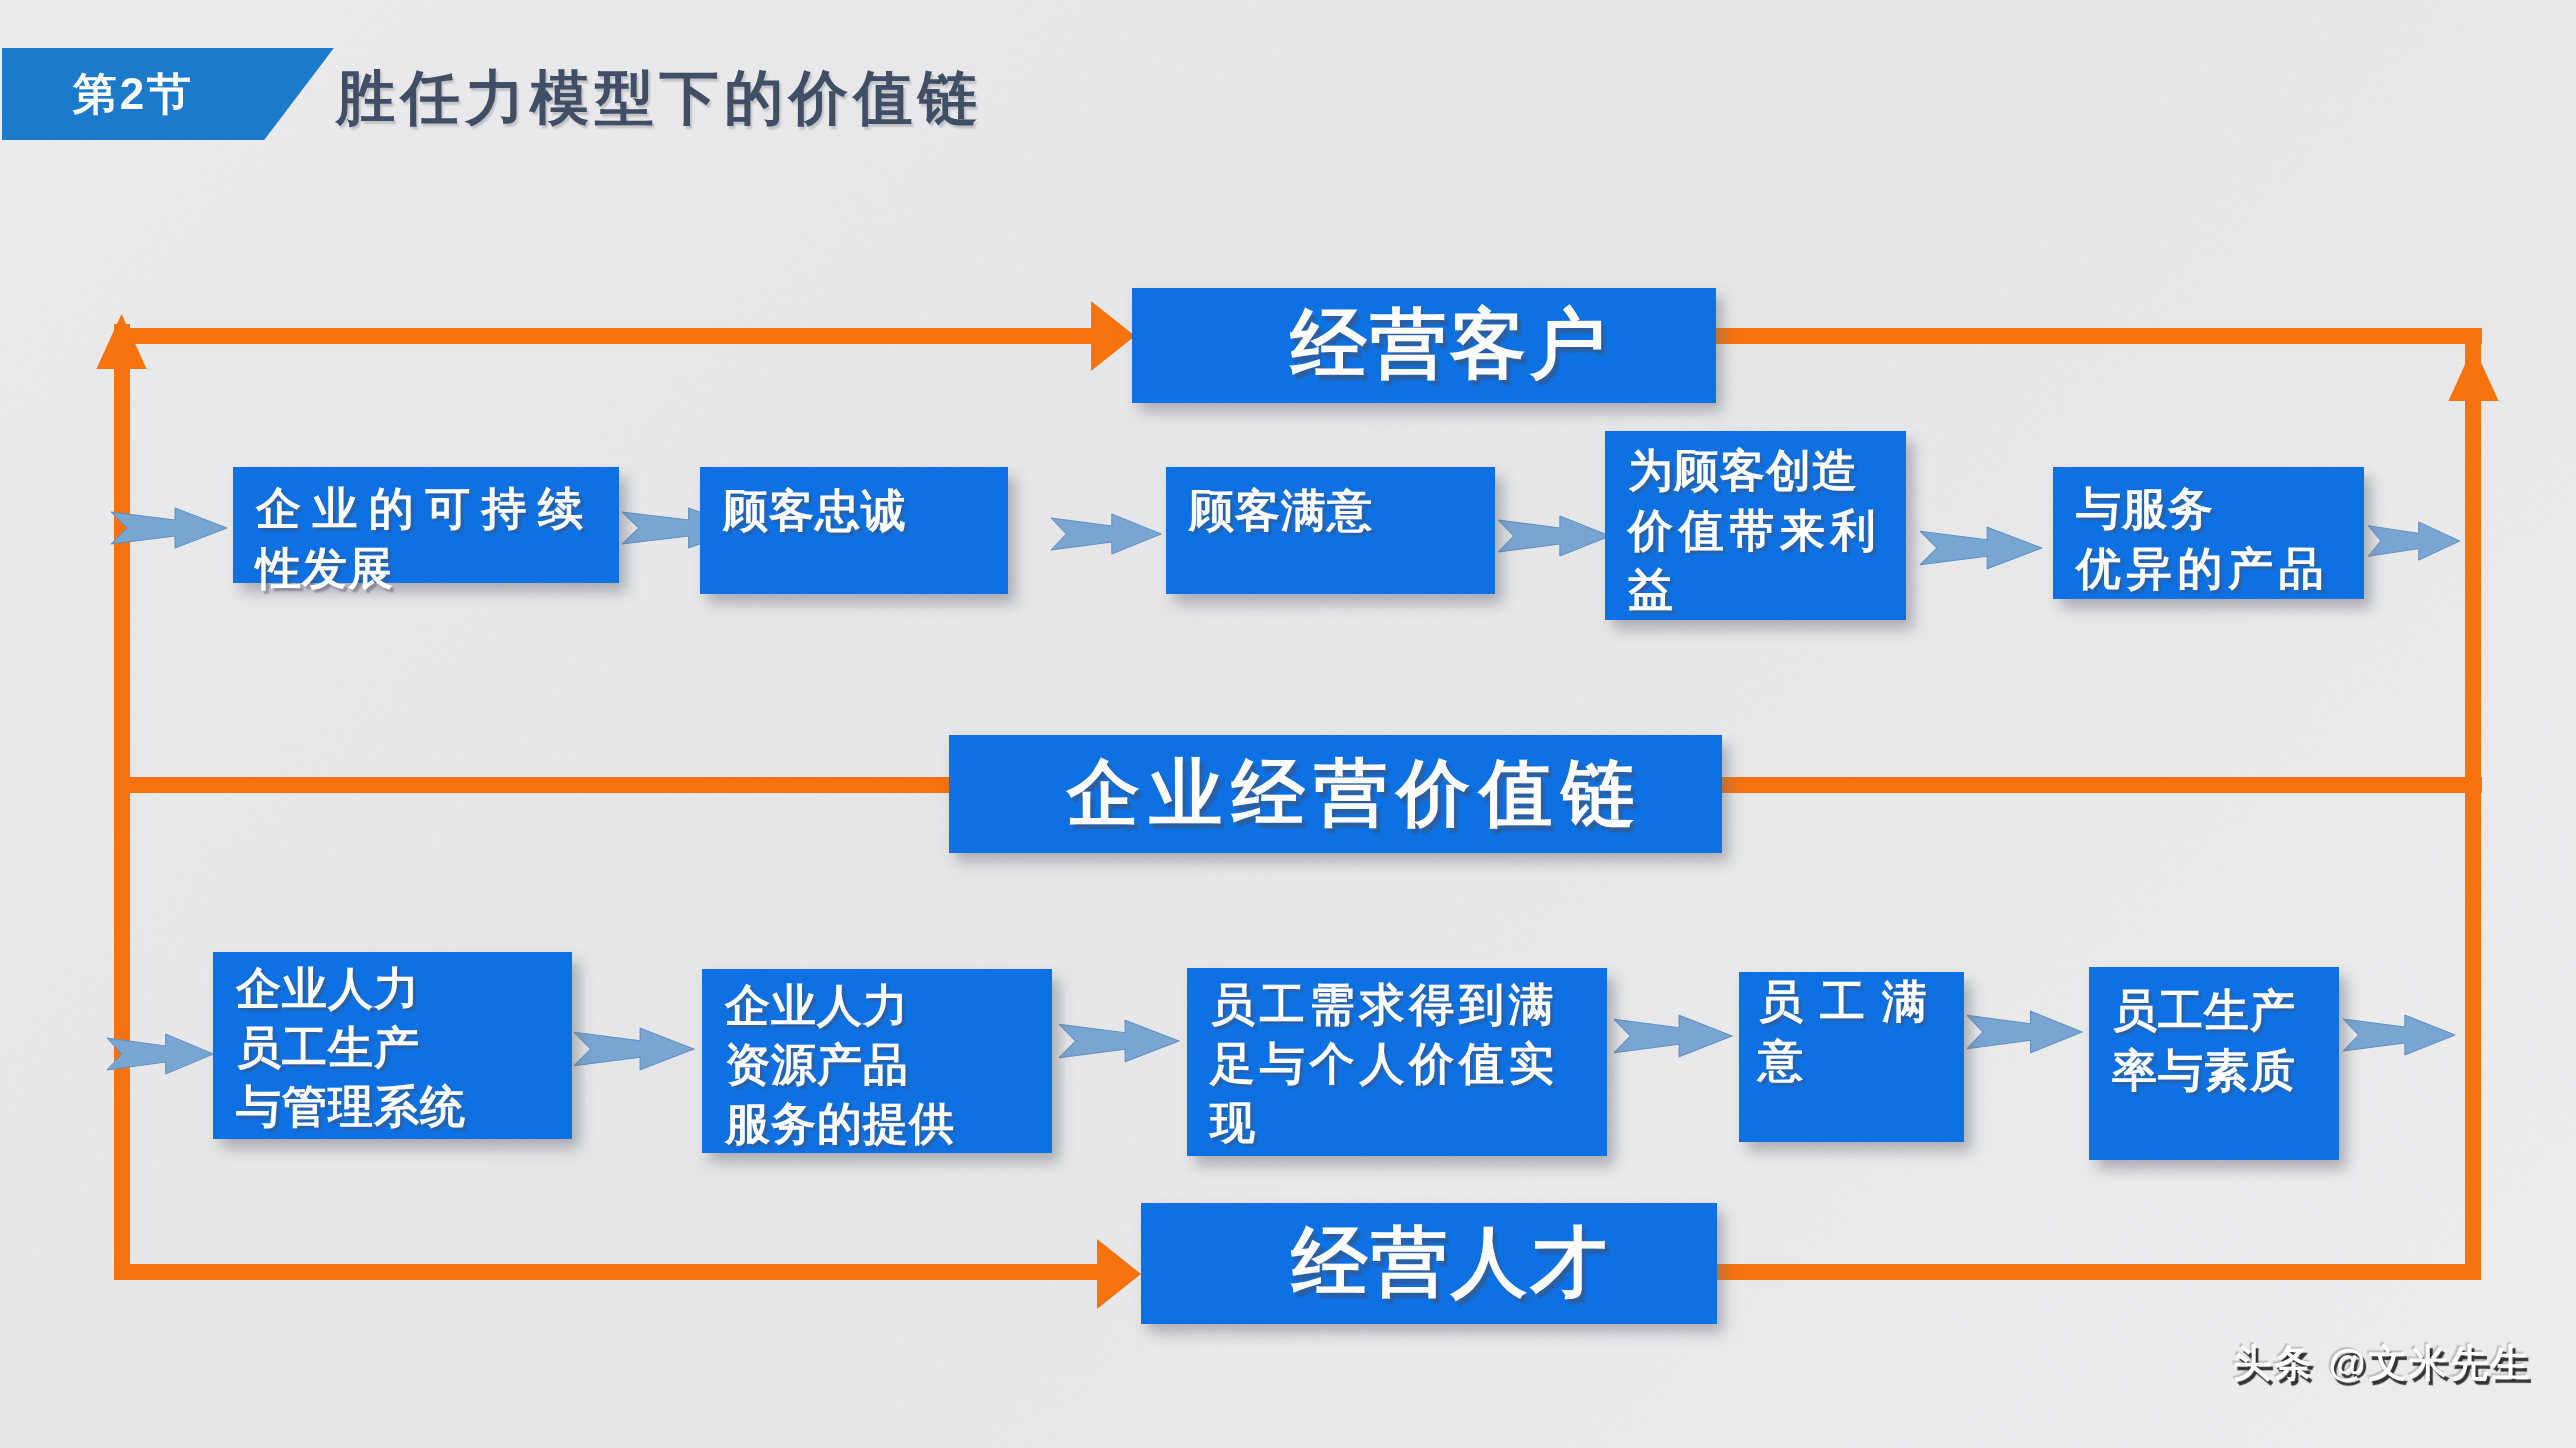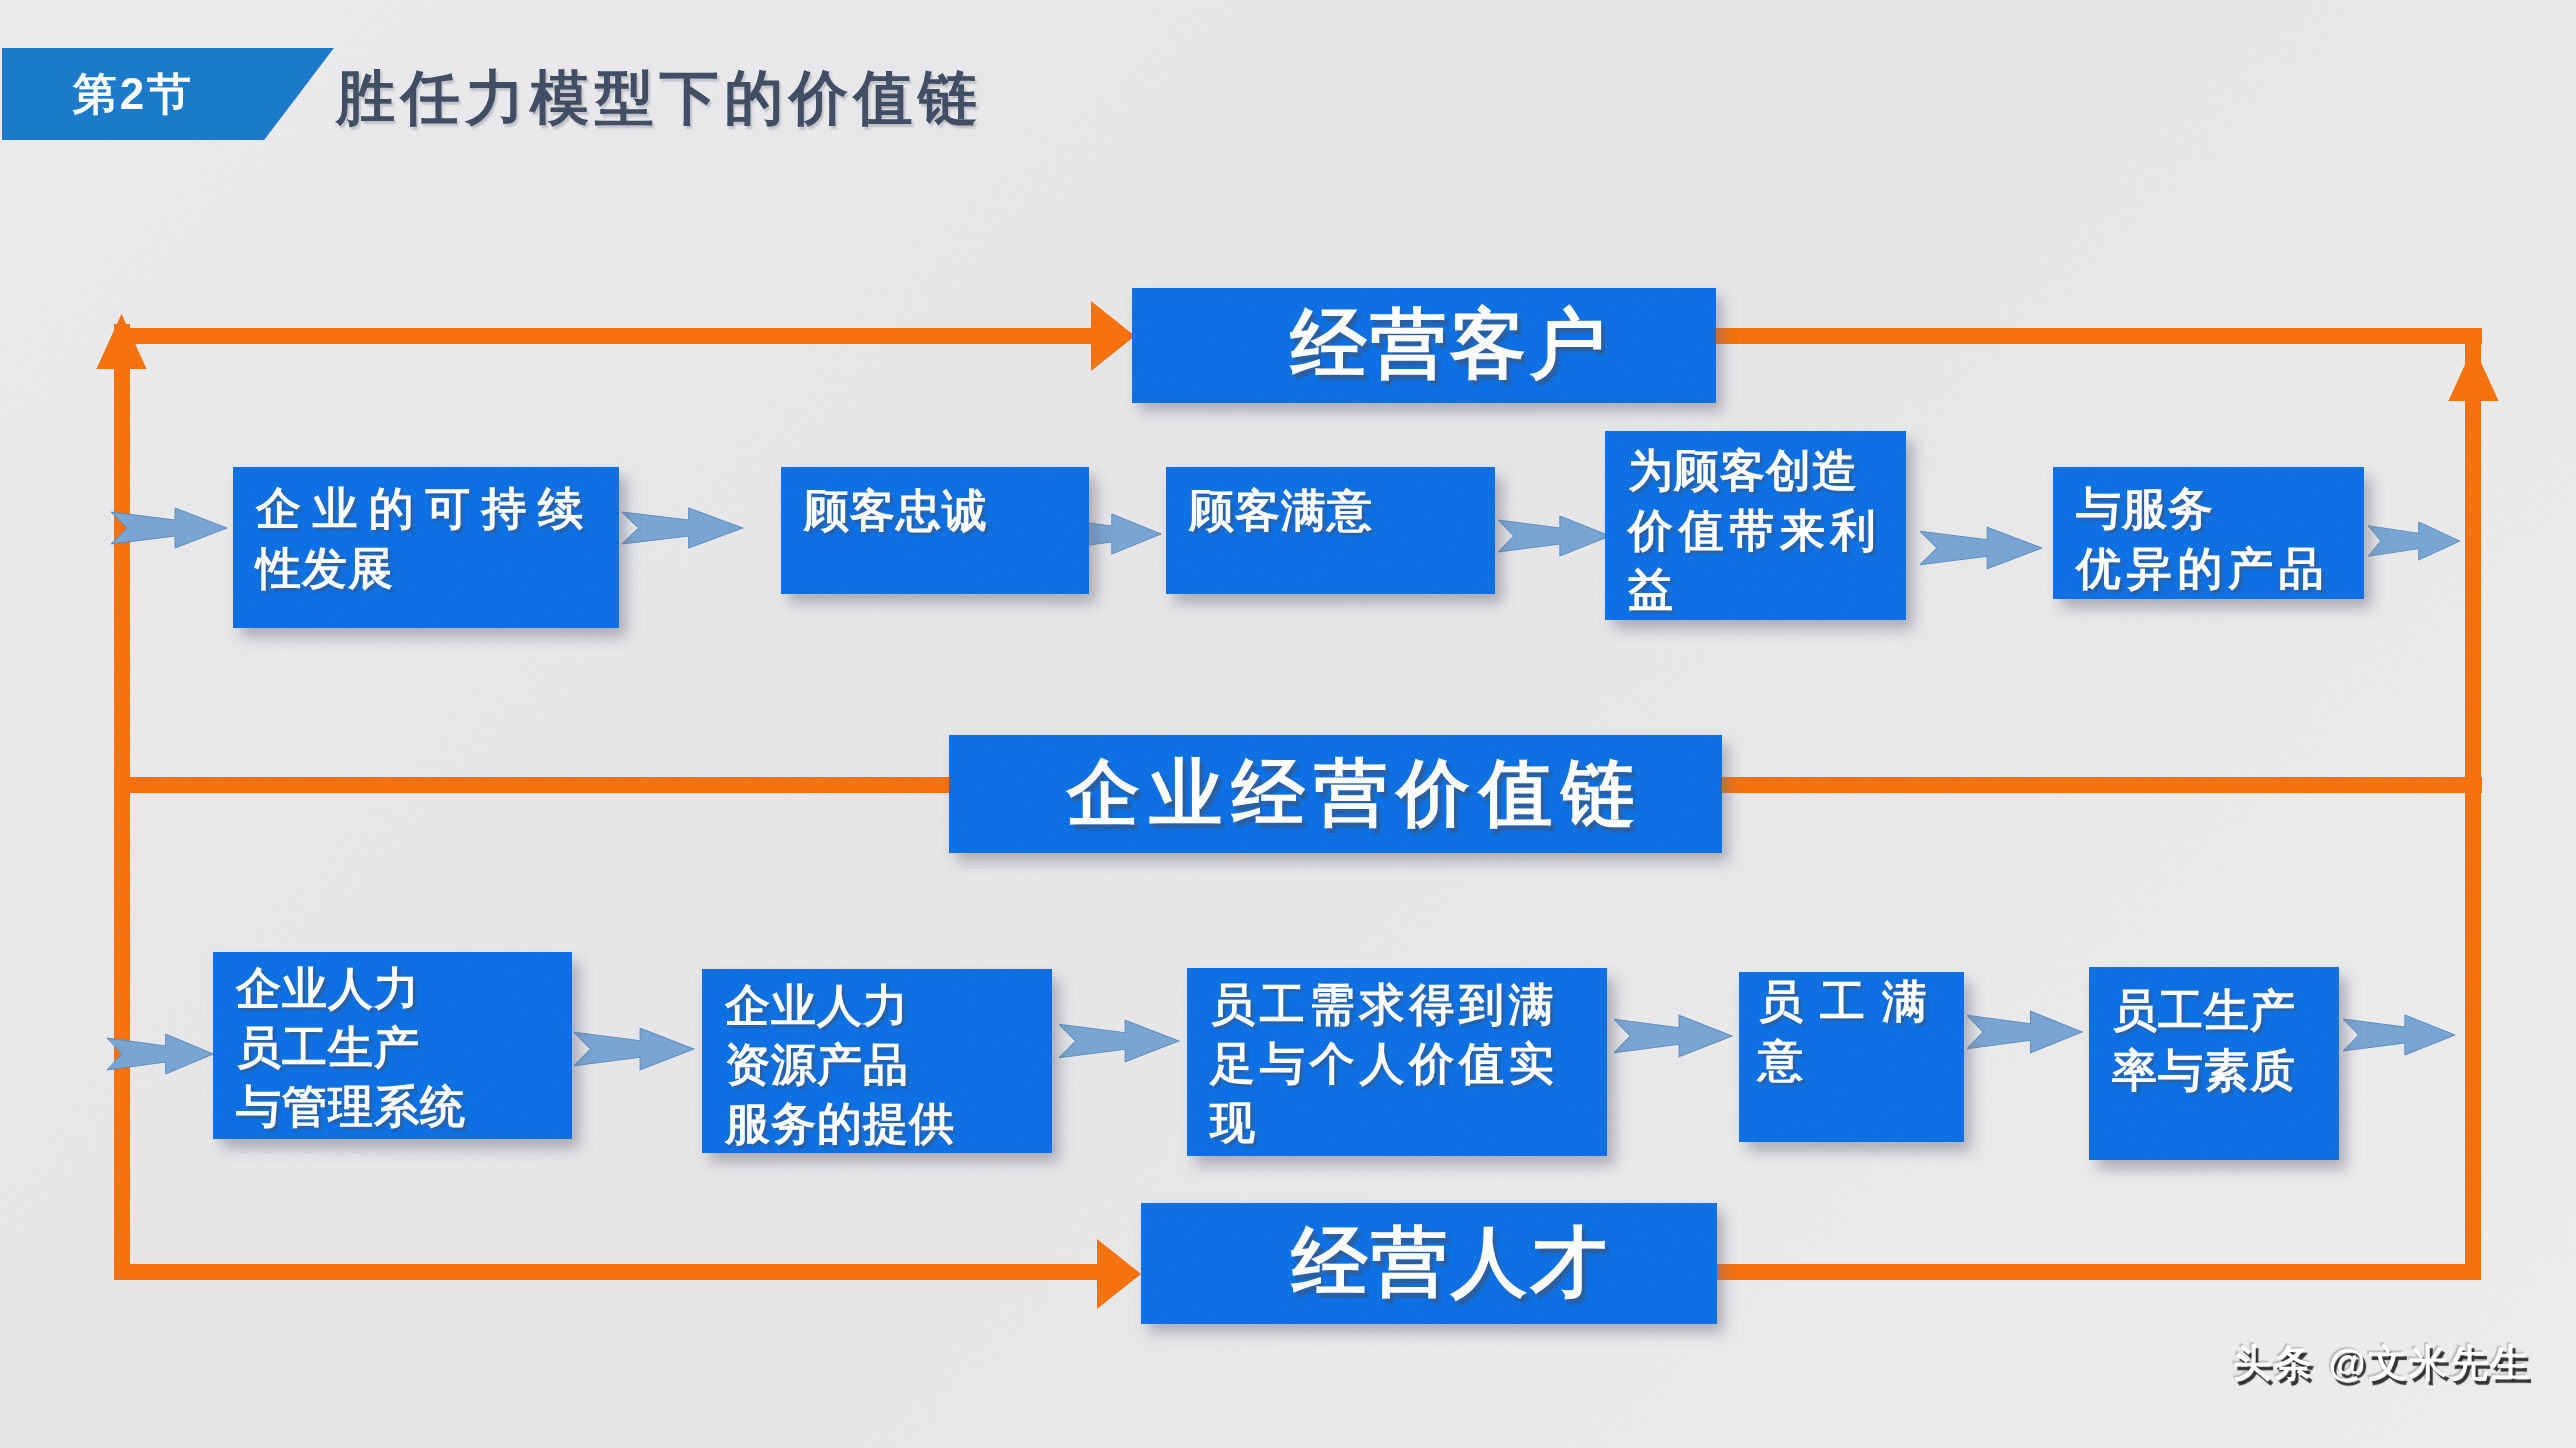--- a/index.html
+++ b/index.html
@@ -23,22 +23,22 @@
   .hbox .htxt{text-shadow:3.8px 4.8px 1.9px rgba(70,75,95,.5);}
   .hb-top{left:1132px;top:288px;width:532px;height:115px;font-size:76px;padding-left:52px;letter-spacing:3.8px;}
   .hb-mid{left:949px;top:735px;width:733px;height:118px;font-size:73px;padding-left:40px;letter-spacing:9.5px;}
   .hb-bot{left:1141px;top:1203px;width:532px;height:121px;font-size:76px;padding-left:44px;letter-spacing:3.8px;}
   
   .rbox{position:absolute;background:#0a6fe4;color:#fff;z-index:4;
         font-family:"Liberation Serif", serif;font-weight:bold;font-size:45px;line-height:1.32;
         padding:9.5px 23px;box-sizing:border-box;box-shadow:7.6px 9.5px 13.4px rgba(108,112,126,.5);}
   .rline{letter-spacing:1px;text-shadow:2.9px 2.9px 1.9px rgba(70,75,95,.45);white-space:nowrap;}
   .sp12{letter-spacing:11.4px;} .sp18{letter-spacing:17px;} .sp6{letter-spacing:5.7px;} .sp5{letter-spacing:4.8px;}
-  .pa{left:233px;top:467px;width:386px;height:161px;padding-top:13.4px;}
-  .pb{left:781px;top:467px;width:308px;height:127px;padding-top:15.3px;}
+  .pa{left:233px;top:467px;width:386px;height:116px;padding-top:13.4px;}
+  .pb{left:700px;top:467px;width:308px;height:127px;padding-top:15.3px;}
   .pc{left:1166px;top:467px;width:329px;height:127px;padding-top:15.3px;}
   .pd{left:1605px;top:431px;width:301px;height:189px;padding-top:11.4px;}
   .pe{left:2053px;top:467px;width:311px;height:132px;padding-top:13.4px;}
   .pf{left:213px;top:952px;width:359px;height:187px;padding-top:7.6px;}
   .pg{left:702px;top:969px;width:350px;height:184px;padding-top:7.6px;}
   .ph{left:1187px;top:968px;width:420px;height:188px;padding-top:7.6px;}
   .pi{left:1739px;top:972px;width:225px;height:170px;padding-top:1px;padding-left:19px;}
   .pj{left:2089px;top:967px;width:250px;height:193px;padding-top:15.3px;}
   
   .farrow{position:absolute;z-index:3;line-height:0;}

